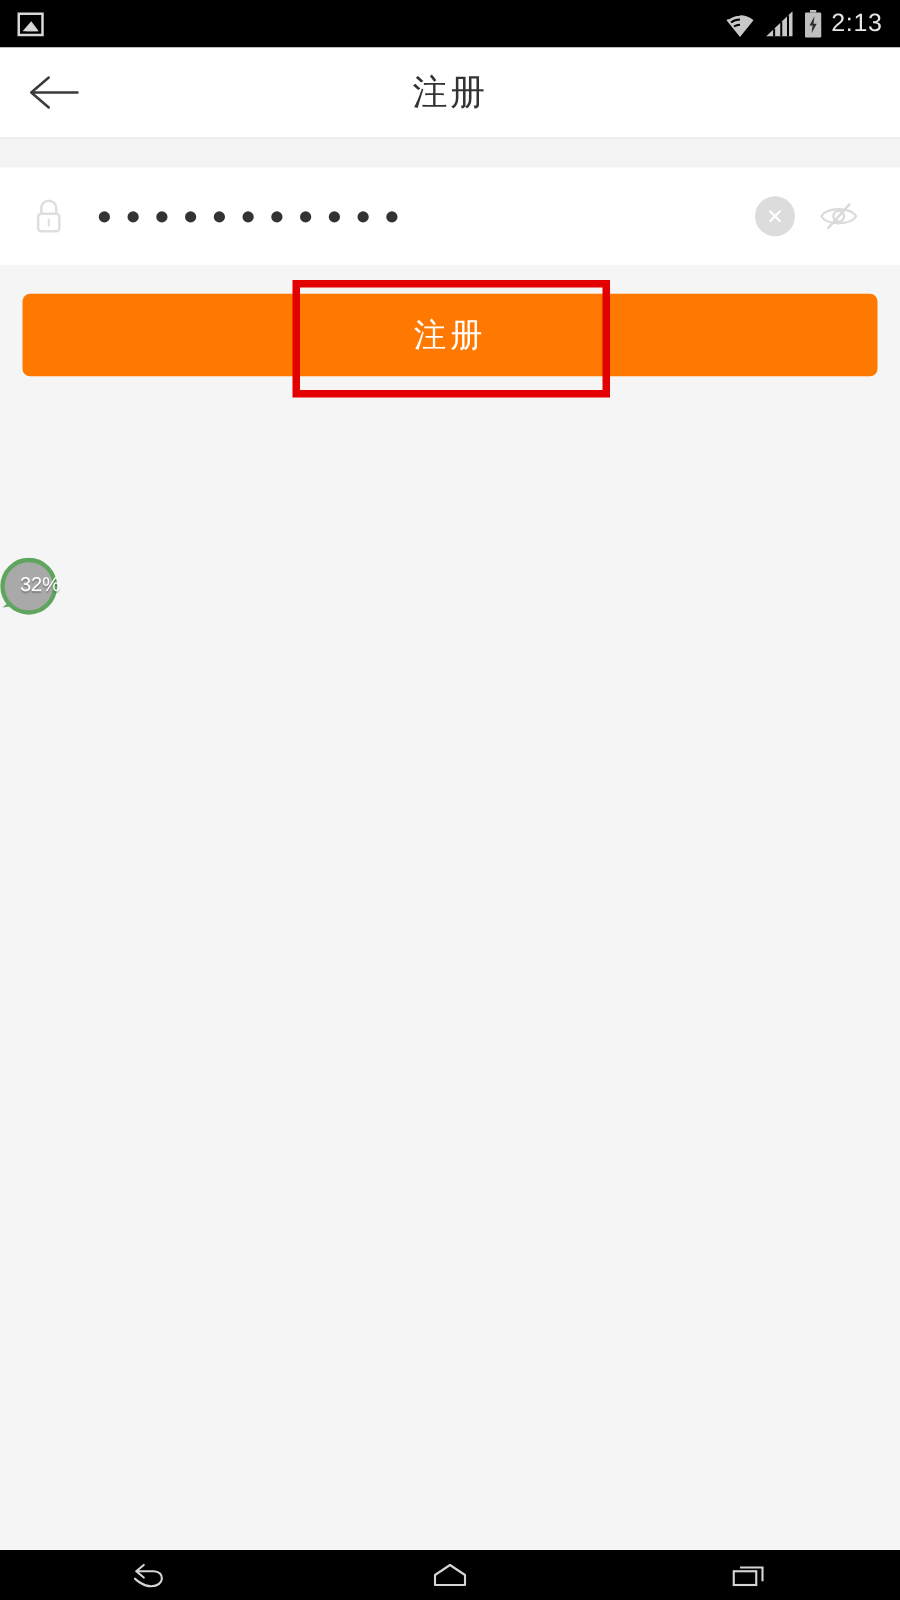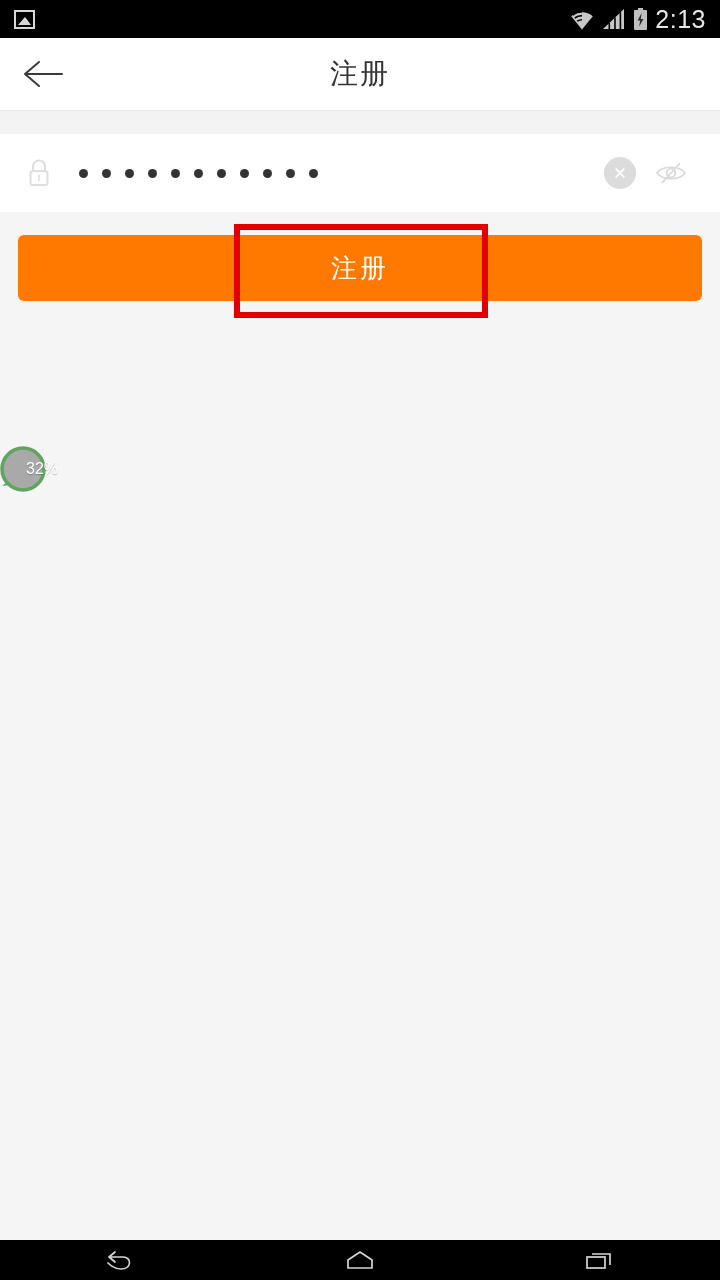--- a/index.html
+++ b/index.html
@@ -62,21 +62,21 @@
     border-right: 4px solid transparent;
     border-bottom: 6px solid #d8d8d8;
   }
   #status-right {
     display: flex;
     align-items: center;
     gap: 7px;
   }
   .status-clock {
     color: #e6e6e6;
-    font-size: 25px;
+    font-size: 20px;
     letter-spacing: 0.5px;
     line-height: 1;
     font-family: "Liberation Sans", sans-serif;
   }
 
   
   #header {
     position: absolute;
     left: 0; top: 38px;
     width: 720px;
@@ -216,21 +216,21 @@
   #progress-badge {
     position: absolute;
     left: 0px;
     top: 446px;
     width: 48px;
     height: 48px;
     cursor: pointer;
   }
   #progress-badge-label {
     position: absolute;
-    left: 18px; top: 0;
+    left: 8px; top: 0;
     width: 48px;
     height: 46px;
     display: flex;
     align-items: center;
     justify-content: center;
     color: #ffffff;
     font-size: 16px;
     font-family: "Liberation Sans", sans-serif;
     text-shadow: 0 1px 1px rgba(0,0,0,0.25);
   }

